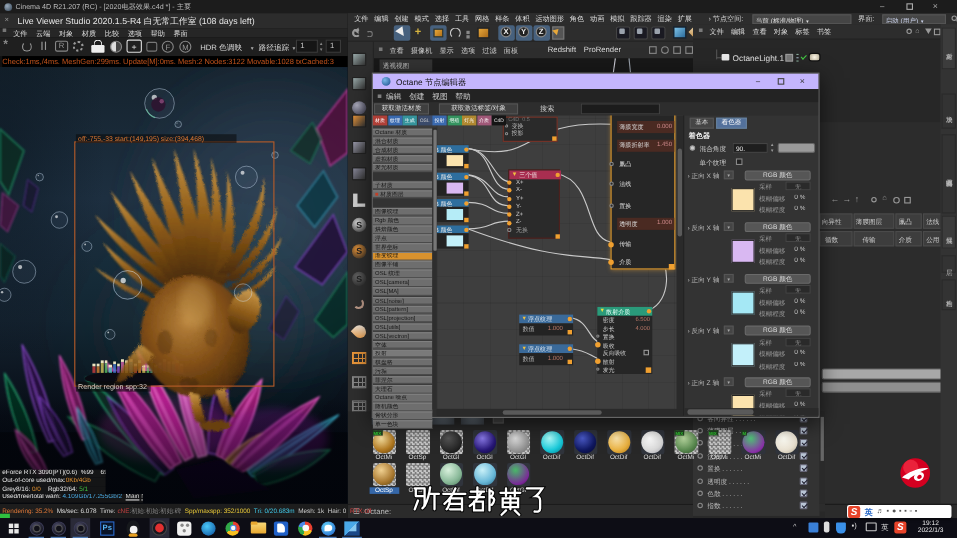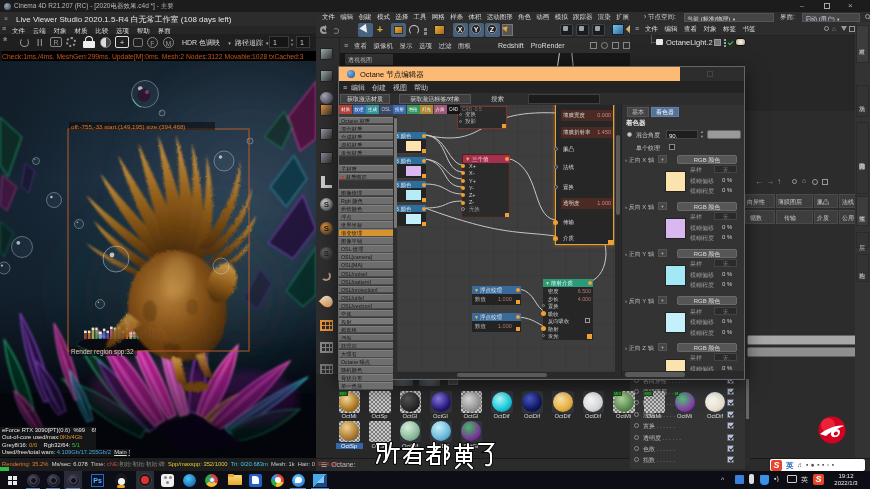--- a/index.html
+++ b/index.html
@@ -73,25 +73,25 @@
 </div>
 <div class="a" style="left:630px;top:22px;width:225px;height:158px;background:#272727">
  <div class="a" style="left:0;top:0;width:225px;height:14px;background:#2d2d2d;border-bottom:1px solid #222">
   <div class="a tx" style="left:5px;top:3px;font-size:7px;color:#bbb">≡</div>
   <div class="a tx" style="left:15px;top:3px;font-size:6.5px;color:#ddd">文件　编辑　查看　对象　标签　书签</div>
   <div class="a" style="left:194px;top:4px;width:5px;height:5px;border:1px solid #999;border-radius:50%"></div>
   <div class="a tx" style="left:202px;top:3px;font-size:6.5px;color:#999">⌂</div>
   <div class="a" style="left:211px;top:4px;width:0;height:0;border:3px solid transparent;border-top:5px solid #999"></div>
   <div class="a" style="left:219px;top:4px;width:6px;height:6px;border:1px solid #999"></div>
  </div>
- <div class="a" style="left:0;top:16.0px;width:225px;height:9px">
+ <div class="a" style="left:0;top:25.7px;width:225px;height:9px">
   <div class="a" style="left:21px;top:-3px;width:1px;height:9px;background:#555"></div>
   <div class="a" style="left:21px;top:4px;width:5px;height:1px;background:#555"></div>
   <div class="a" style="left:26px;top:1px;width:7px;height:6px;background:#e8e8e8;border-radius:1px"></div>
-  <div class="a tx" style="left:36px;top:0;font-size:7.5px;color:#e0e0e0">OctaneLight.2</div>
+  <div class="a tx" style="left:36px;top:0;font-size:7.5px;color:#e0e0e0">OctaneLight.1</div>
   <div class="a" style="left:84px;top:1px;width:7px;height:7px;background:#777;border:1px solid #999"></div>
   <div class="a" style="left:94px;top:1px;width:1.5px;height:1.5px;background:#8a9"></div>
   <div class="a" style="left:94px;top:4px;width:1.5px;height:1.5px;background:#9ab"></div>
   <div class="a" style="left:94px;top:7px;width:1.5px;height:1.5px;background:#8a9"></div>
   <div class="chk" style="left:98px;top:2.5px"></div>
   <div class="a" style="left:105px;top:0px;width:11px;height:8px;background:radial-gradient(circle,#fff8e8,#b0a890);border:1px solid #111;border-radius:3px"></div>
  </div>
  <div class="a" style="left:0;top:48px;width:225px;height:110px;background:#262626">
   <div class="a" style="left:0;top:10px;width:225px;height:1px;background:#2d2d2d"></div>
   <div class="a" style="left:0;top:30px;width:225px;height:1px;background:#2d2d2d"></div>
@@ -432,21 +432,21 @@
   <div class="tx" style="background:rgba(25,25,25,0.8);width:96px;padding:0 2px">Grey8/16: <span style="color:#e09030">0/0</span>&nbsp;&nbsp;&nbsp;&nbsp;Rgb32/64: <span style="color:#40c040">5/1</span></div>
   <div class="tx" style="background:rgba(25,25,25,0.8);width:130px;padding:0 2px">Used/free/total wam: <span style="color:#48a8e0">4.109Gb/17.255Gb/2</span>&nbsp;&nbsp;<span style="color:#ddd;text-decoration:underline">Main</span> <span style="color:#aaa;text-decoration:underline">Noise</span></div>
  </div>
 
  <div class="a" style="left:0;top:446px;width:316px;height:13px;background:#1d1d1d">
   <div class="a tx" style="left:2px;top:2px;font-size:5.8px;color:#ccc"><span style="color:#e07838">Rendering: 35.2%</span>&nbsp; <span style="color:#ddd">Ms/sec: 6.078</span>&nbsp; Time: <span style="color:#c04040">cNE</span><span style="color:#888">:初始:初始:初始:碑</span>&nbsp; <span style="color:#e8c838">Spp/maxspp: 352/1000</span>&nbsp; <span style="color:#40c8e8">Tri: 0/20.683m</span>&nbsp; Mesh: 1k&nbsp; Hair: 0&nbsp; <span style="color:#d04040">RTX:off</span></div>
   <div class="a" style="left:0;top:9px;width:9px;height:3.5px;background:#2fbf3f"></div>
  </div>
 </div>
 <div class="a" style="left:338px;top:66px;width:407px;height:314px;background:#2d2d2d;z-index:20;border:1px solid #666;box-shadow:0 5px 18px rgba(0,0,0,0.6)">
- <div class="a" style="left:0;top:0;width:341px;height:14px;background:#fdba74">
+ <div class="a" style="left:0;top:0;width:405px;height:14px;background:#c4b5fd">
   <div class="a" style="left:8px;top:3px;width:8px;height:8px;border-radius:50%;background:radial-gradient(circle at 35% 35%,#7ab8e8,#1a4a8a)"></div>
   <div class="a tx" style="left:21px;top:3px;font-size:7.5px;color:#111">Octane 节点编辑器</div>
   <div class="a tx" style="left:348px;top:2px;font-size:8px;color:#333">–</div>
   <div class="a" style="left:368px;top:4px;width:6px;height:6px;border:1px solid #444"></div>
   <div class="a tx" style="left:388px;top:2px;font-size:8px;color:#333">×</div>
  </div>
  <div class="a" style="left:0;top:14px;width:405px;height:12px;background:#232323">
   <div class="a tx" style="left:4px;top:2px;font-size:7px;color:#ccc">≡&nbsp; 编辑　创建　视图　帮助</div>
  </div>
  <div class="a" style="left:0;top:26px;width:405px;height:12px;background:#2d2d2d">

